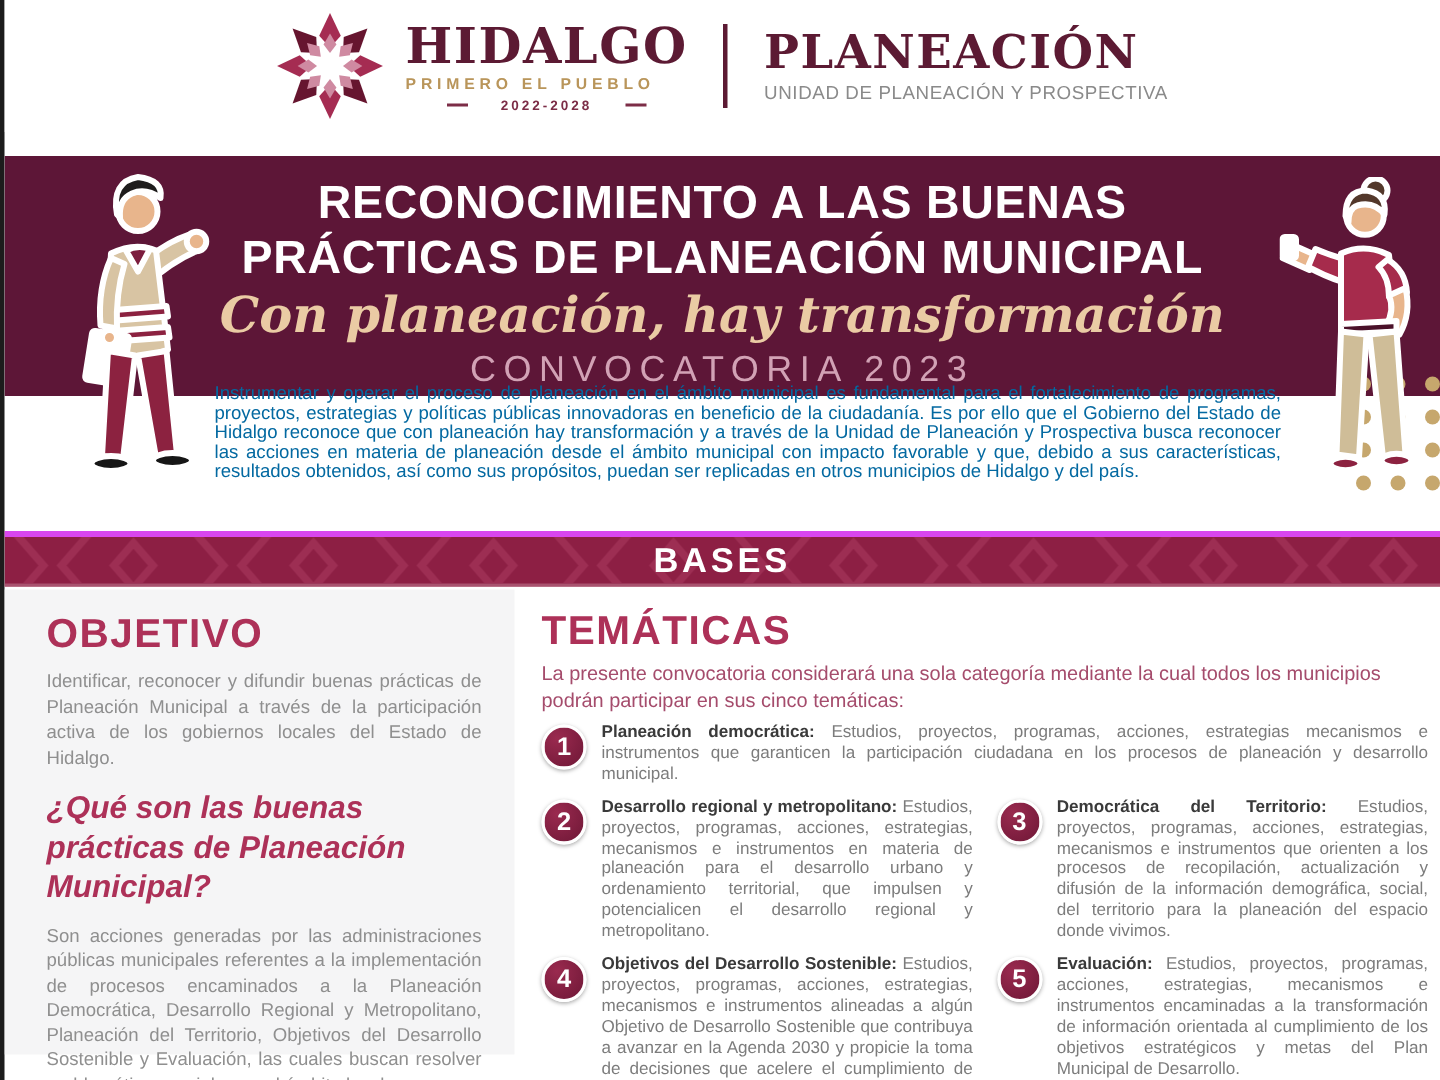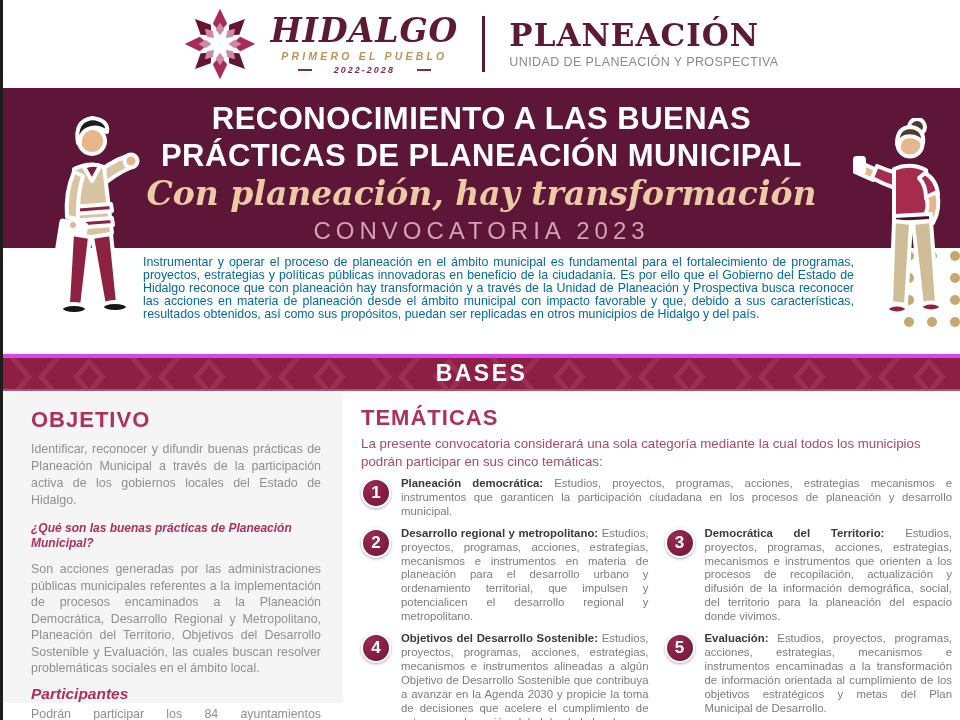--- a/index.html
+++ b/index.html
@@ -6,35 +6,35 @@
   html,body { width:960px; height:720px; }
   body { font-family:"Liberation Sans", sans-serif; background:#ffffff; }
   .page { position:relative; width:960px; height:720px; overflow:hidden; background:#ffffff;
           border-left:3px solid #1c1c1c; }
 
   
   .brand-header { position:absolute; top:0; left:0; width:100%; height:88px; background:#ffffff;
                   display:flex; align-items:center; justify-content:center; }
   .brand-lockup { display:flex; align-items:center; gap:14px; }
   .star-logo { width:72px; height:72px; }
-  .brand-text { text-align:center;font-style:italic; }
+  .brand-text { text-align:left; }
   .brand-name { font-family:"DejaVu Serif", serif; font-weight:bold; font-size:33px; letter-spacing:1px;
                 color:#5C1A33; line-height:1; }
   .brand-tagline { font-size:10.5px; font-weight:bold; letter-spacing:3.2px; color:#B9955A; margin-top:3px; }
   .brand-period { display:flex; align-items:center; justify-content:center; gap:22px; margin-top:3px;
                   font-size:9px; font-weight:bold; letter-spacing:2px; color:#7C2D47; }
   .brand-period .dash { display:inline-block; width:14px; height:2px; background:#7C2D47; }
   .brand-divider { width:3px; height:56px; background:#5C1A33; margin:0 10px; }
   .org-text { text-align:left; }
   .org-name { font-family:"DejaVu Serif", serif; font-weight:bold; font-size:31px; letter-spacing:1px;
               color:#5C1A33; line-height:1.05; }
   .org-sub { font-size:12.5px; color:#8A8A8A; letter-spacing:0.4px; margin-top:3px; }
 
   
-  .banner { position:absolute; top:88px; left:0; width:100%; height:160px; background:#5D1637;
+  .banner { position:absolute; top:104px; left:0; width:100%; height:160px; background:#5D1637;
             text-align:center; color:#fff; padding-top:13px; }
   .banner-title { font-size:31px; line-height:1.18; font-weight:800; letter-spacing:0.5px; color:#FFFFFF; }
   .banner-slogan { font-family:"DejaVu Serif", serif; font-style:italic; font-weight:bold;
                    font-size:33px; color:#EACBA4; margin-top:2px; line-height:1.1; }
   .banner-edition { font-size:24px; letter-spacing:5px; color:#D2A2B5; margin-top:5px; }
 
   
   .man-fig   { position:absolute; left:30px;  top:112px; width:112px; height:205px; z-index:5; }
   .woman-fig { position:absolute; left:850px; top:118px; width:105px; height:205px; z-index:5; }
   .dots      { position:absolute; left:898px; top:248px; width:64px; height:92px; z-index:2; }
@@ -48,25 +48,25 @@
                display:flex; align-items:center; justify-content:center; overflow:hidden;
                border-top:4px solid #d946ef; border-bottom:2px solid #A9536F; }
   .bases-pattern { position:absolute; inset:0; width:100%; height:100%; }
   .bases-label { position:relative; font-size:23px; font-weight:800; letter-spacing:2.5px; color:#FFFFFF; }
 
   
   .content { position:absolute; top:393px; left:0; width:100%; height:327px; display:flex; }
   .left-col { width:340px; height:310px; background:#F5F5F6; padding:14px 22px 0 28px; position:relative; }
   .right-col { flex:1; padding:12px 8px 0 18px; }
 
-  .obj-title, .tem-title { font-size:22px; font-weight:800; letter-spacing:1px; color:#AD3158; }
+  .obj-title, .tem-title { font-size:27px; font-weight:800; letter-spacing:1px; color:#AD3158; }
   .obj-title { margin-bottom:8px; }
   .left-col p { font-size:12.4px; color:#8F8F8F; text-align:justify; }
   .obj-text { line-height:17px; margin-bottom:12px; }
-  .q-title { font-size:12px; font-weight:bold; font-style:italic; color:#AD3158;
+  .q-title { font-size:21px; font-weight:bold; font-style:italic; color:#AD3158;
              line-height:1.27; margin-bottom:10px; }
   .q-text { line-height:16.5px; margin-bottom:8px; }
   .part-title { font-size:15.5px; font-weight:bold; font-style:italic; color:#AD3158; margin-bottom:3px; }
   .part-text { line-height:17px; }
 
   .tem-title { margin-bottom:4px; }
   .tem-intro { font-size:13.3px; line-height:18px; color:#A54C6C; margin-bottom:6px; }
   .tem-item { display:flex; gap:10px; margin-bottom:8px; }
   .num-badge { flex:0 0 30px; width:30px; height:30px; border-radius:50%;
                background:radial-gradient(circle at 32% 28%, #9A2A4F, #6E1736);

